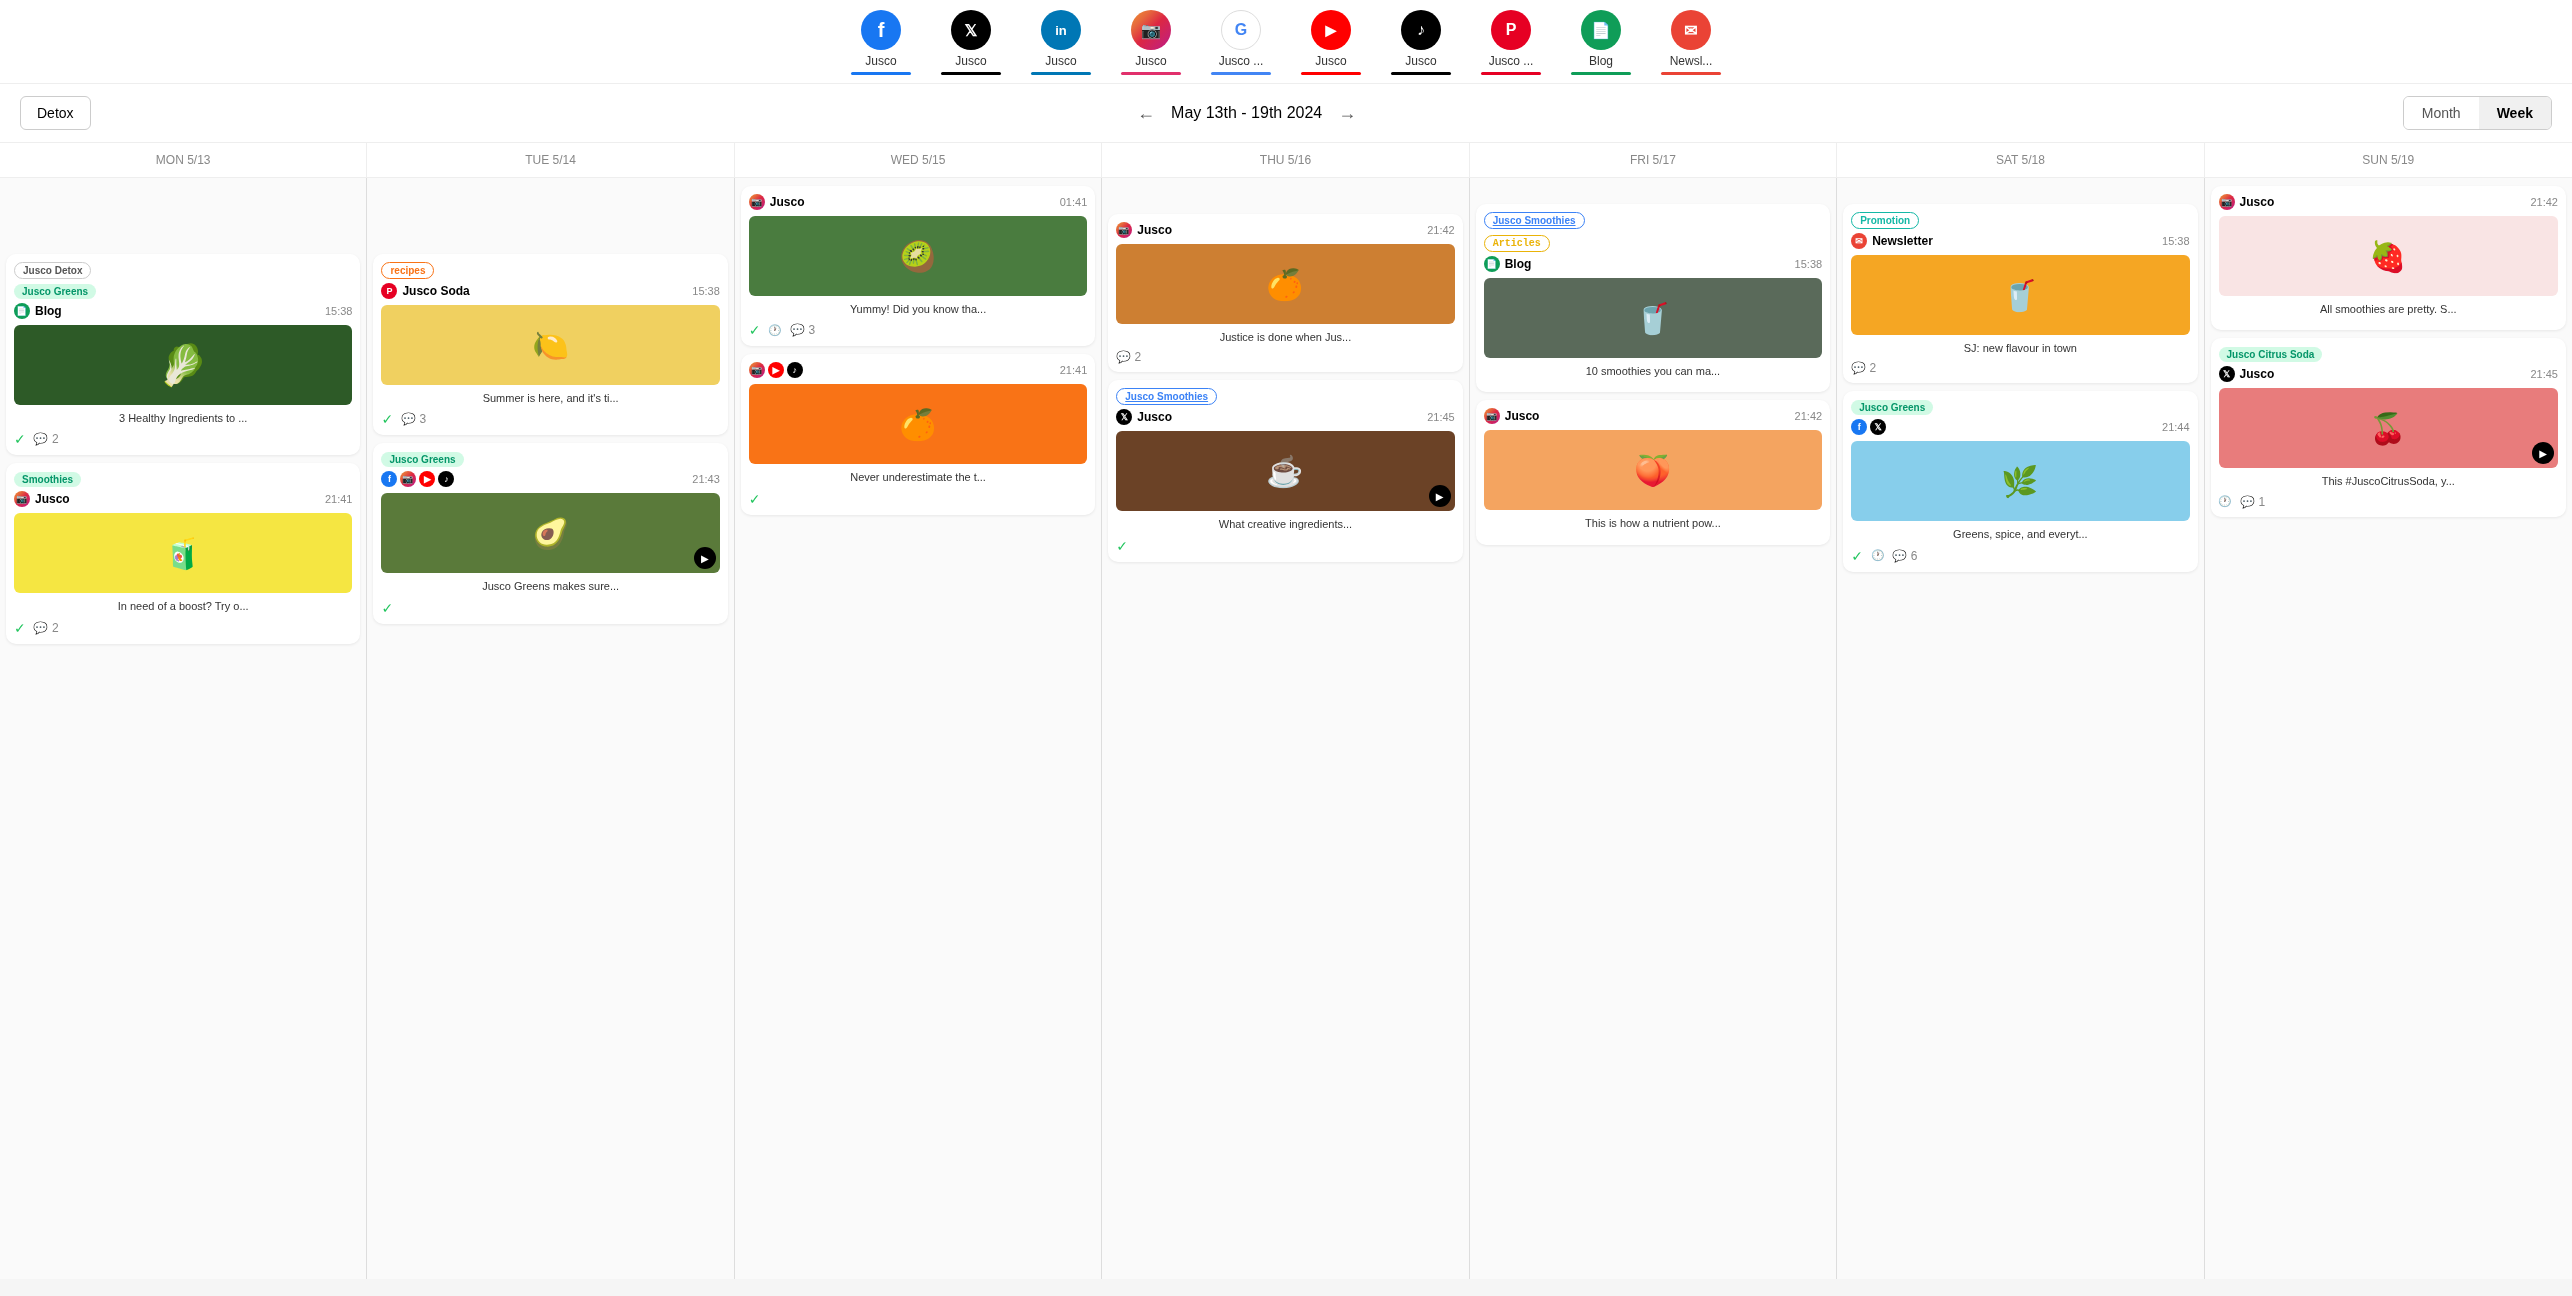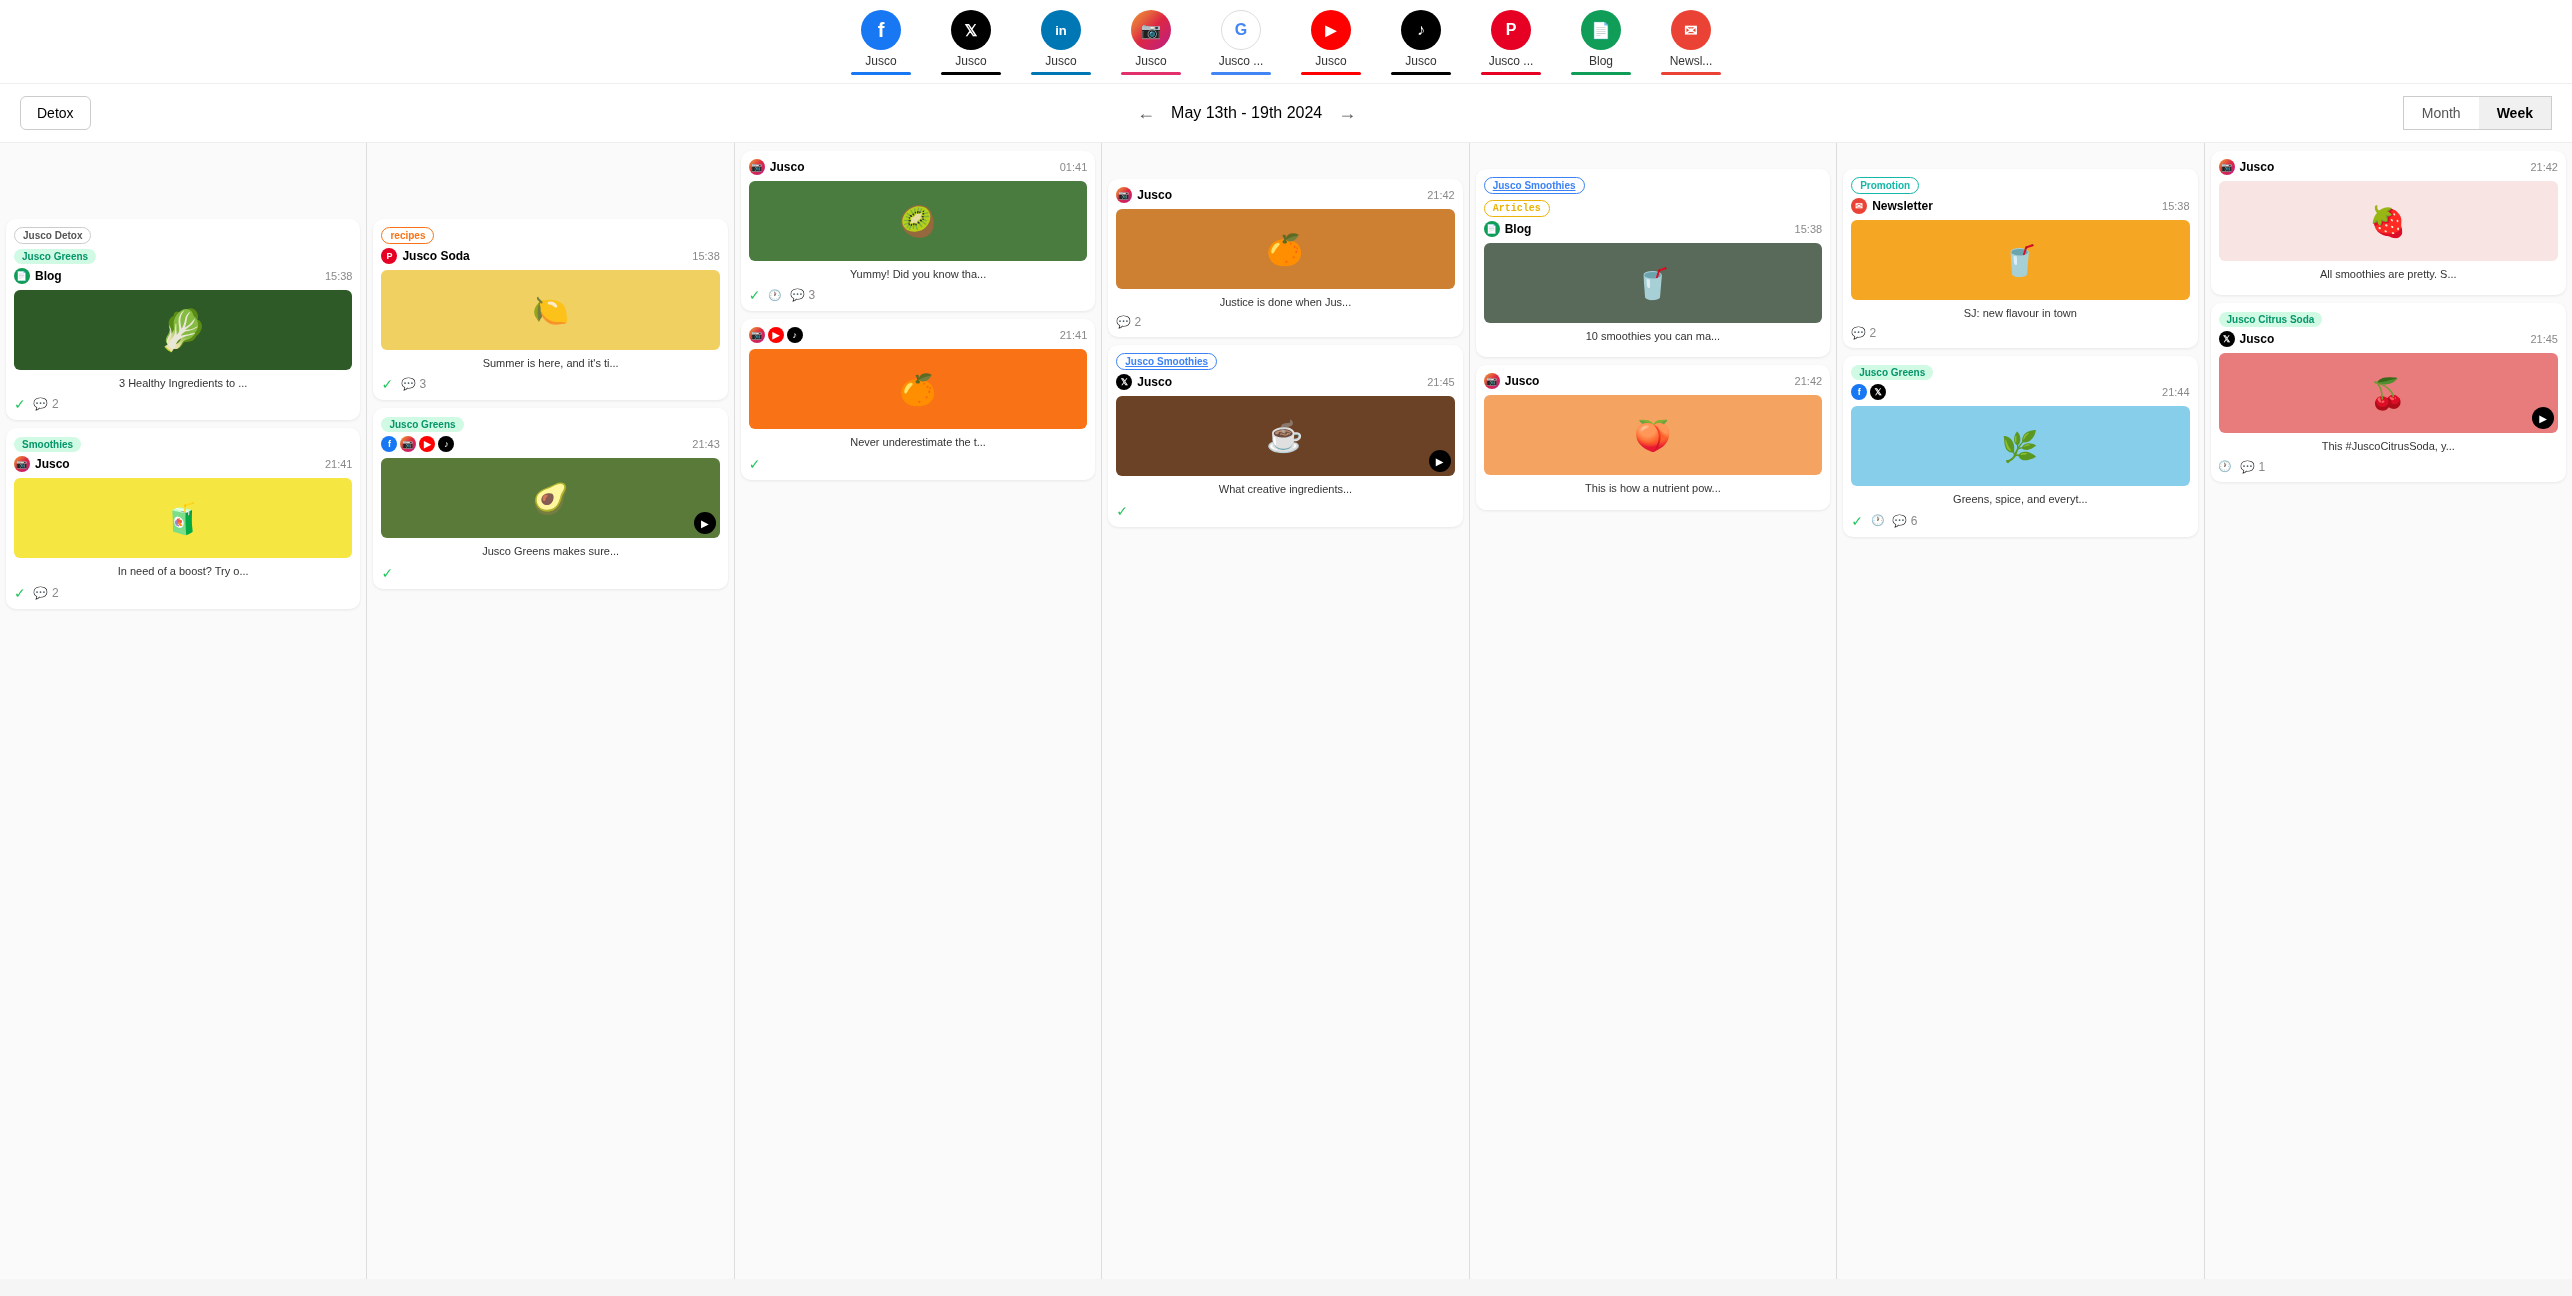--- a/index.html
+++ b/index.html
@@ -10,21 +10,21 @@
     .nav-item { display: flex; flex-direction: column; align-items: center; gap: 4px; cursor: pointer; padding-bottom: 8px; min-width: 60px; }
     .nav-item .icon-circle { width: 40px; height: 40px; border-radius: 50%; display: flex; align-items: center; justify-content: center; font-size: 20px; font-weight: bold; }
     .nav-item .label { font-size: 12px; color: #333; }
     .nav-item .underline { height: 3px; border-radius: 2px; width: 100%; }
 
     
     .cal-header { background: #fff; display: flex; align-items: center; justify-content: space-between; padding: 12px 20px; border-bottom: 1px solid #eee; }
     .today-btn { border: 1px solid #ccc; background: #fff; padding: 8px 16px; border-radius: 6px; font-size: 14px; cursor: pointer; }
     .nav-center { display: flex; align-items: center; gap: 16px; font-size: 16px; font-weight: 500; }
     .nav-arrow { cursor: pointer; font-size: 18px; color: #555; }
-    .view-toggle { display: flex; gap: 0; border: 1px solid #ccc; border-radius: 0; overflow: hidden; }
+    .view-toggle { display: flex; gap: 0; border: 1px solid #ccc; border-radius: 6px; overflow: hidden; }
     .view-btn { padding: 8px 18px; background: #fff; border: none; cursor: pointer; font-size: 14px; color: #555; }
     .view-btn.active { background: #f0f0f0; font-weight: 600; color: #000; }
 
     
     .calendar { display: flex; flex-direction: column; background: #f5f5f5; min-height: calc(100vh - 160px); }
     .day-headers { display: grid; grid-template-columns: repeat(7, 1fr); background: #fff; border-bottom: 1px solid #eee; }
     .day-header { text-align: center; padding: 10px 0; font-size: 12px; color: #888; font-weight: 500; border-right: 1px solid #eee; }
     .day-header:last-child { border-right: none; }
 
     .day-columns { display: grid; grid-template-columns: repeat(7, 1fr); flex: 1; }
@@ -131,20 +131,29 @@
     <span>May 13th - 19th 2024</span>
     <span class="nav-arrow">→</span>
   </div>
   <div class="view-toggle">
     <button class="view-btn">Month</button>
     <button class="view-btn active">Week</button>
   </div>
 </div>
 
 <div class="calendar">
+  <div class="day-headers">
+    <div class="day-header">MON 5/13</div>
+    <div class="day-header">TUE 5/14</div>
+    <div class="day-header">WED 5/15</div>
+    <div class="day-header">THU 5/16</div>
+    <div class="day-header">FRI 5/17</div>
+    <div class="day-header">SAT 5/18</div>
+    <div class="day-header">SUN 5/19</div>
+  </div>
 
   <div class="day-columns">
 
     <div class="day-col">
       <div style="height:60px;"></div>
 
       <div class="card">
         <div><span class="tag tag-gray">Jusco Detox</span></div>
         <div><span class="tag tag-green">Jusco Greens</span></div>
         <div class="card-header">

